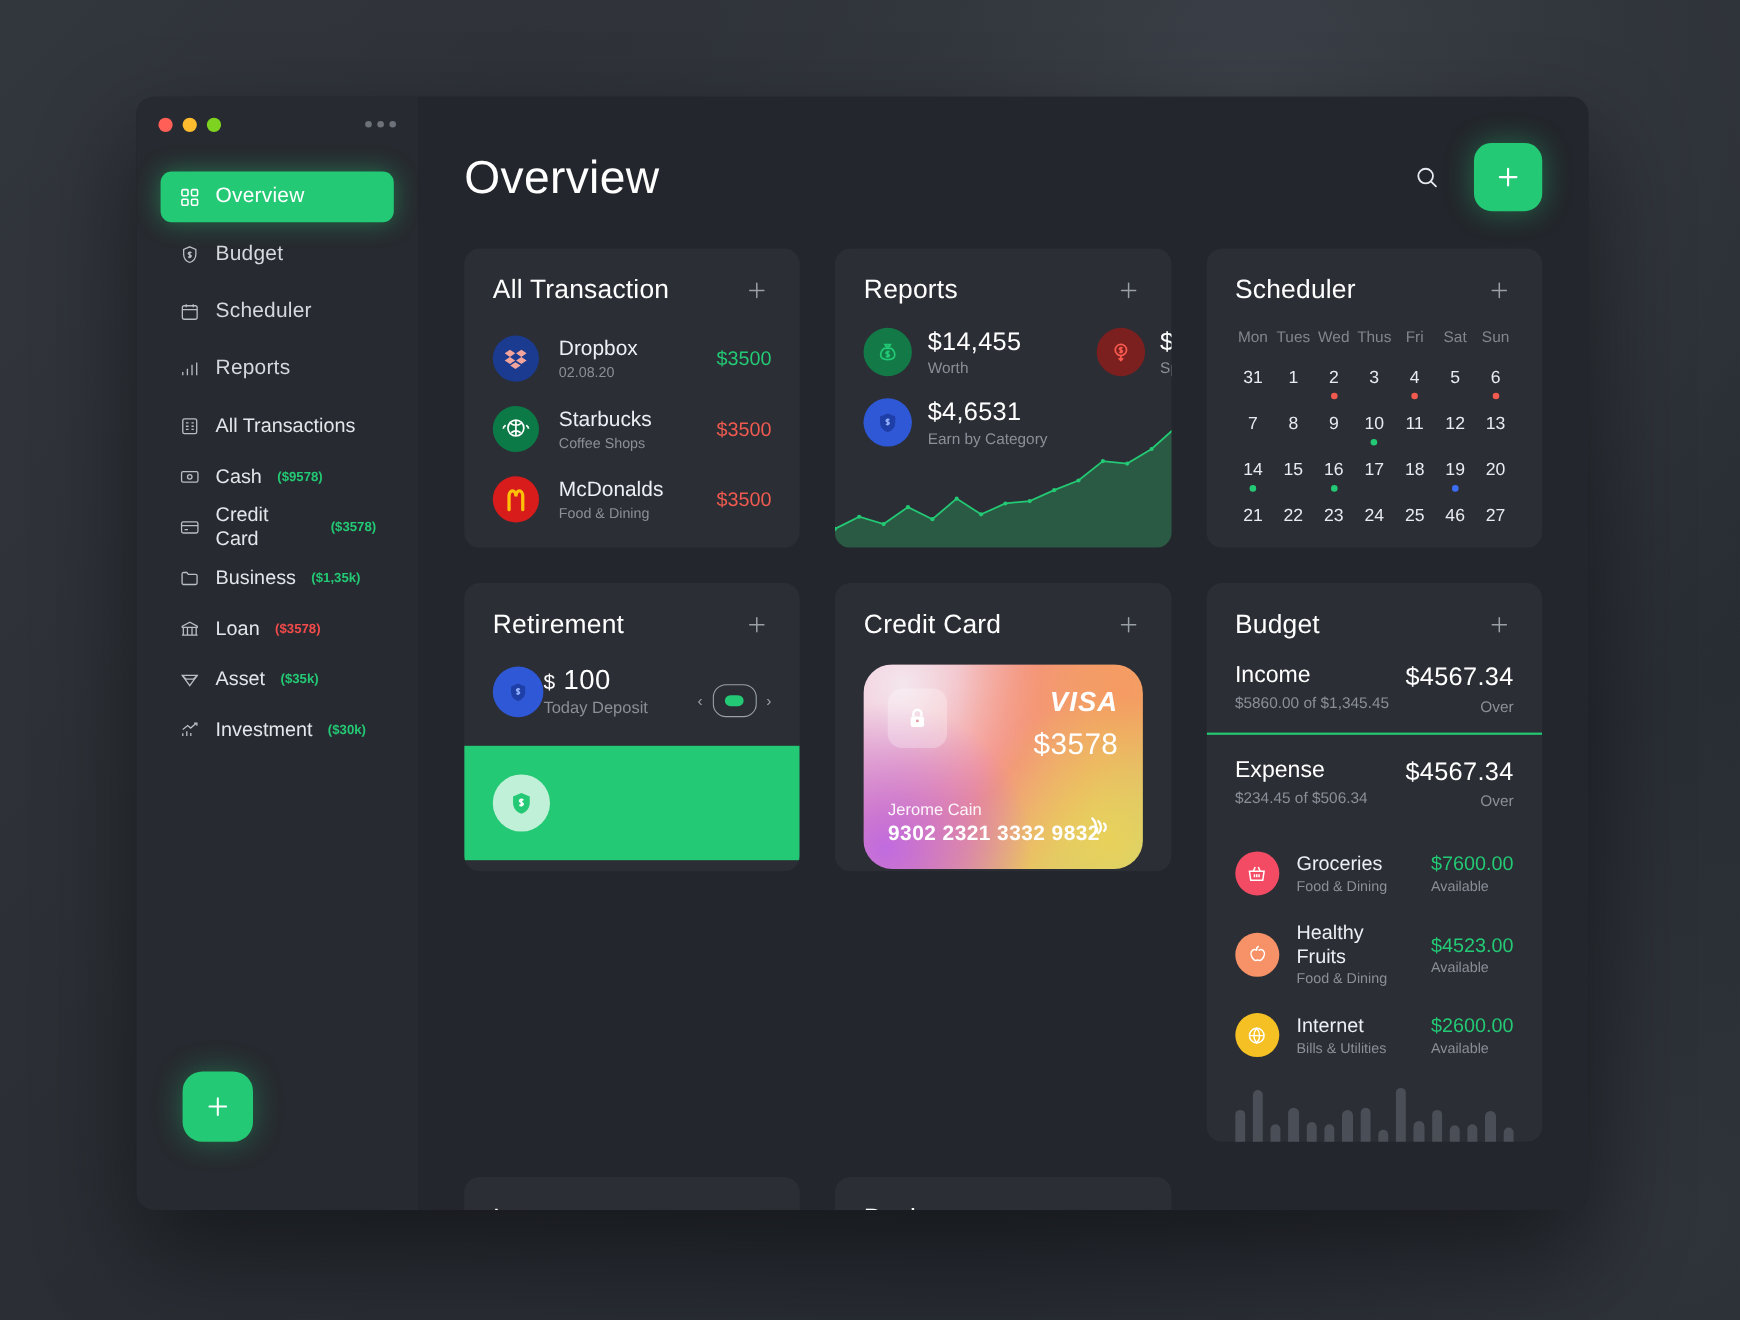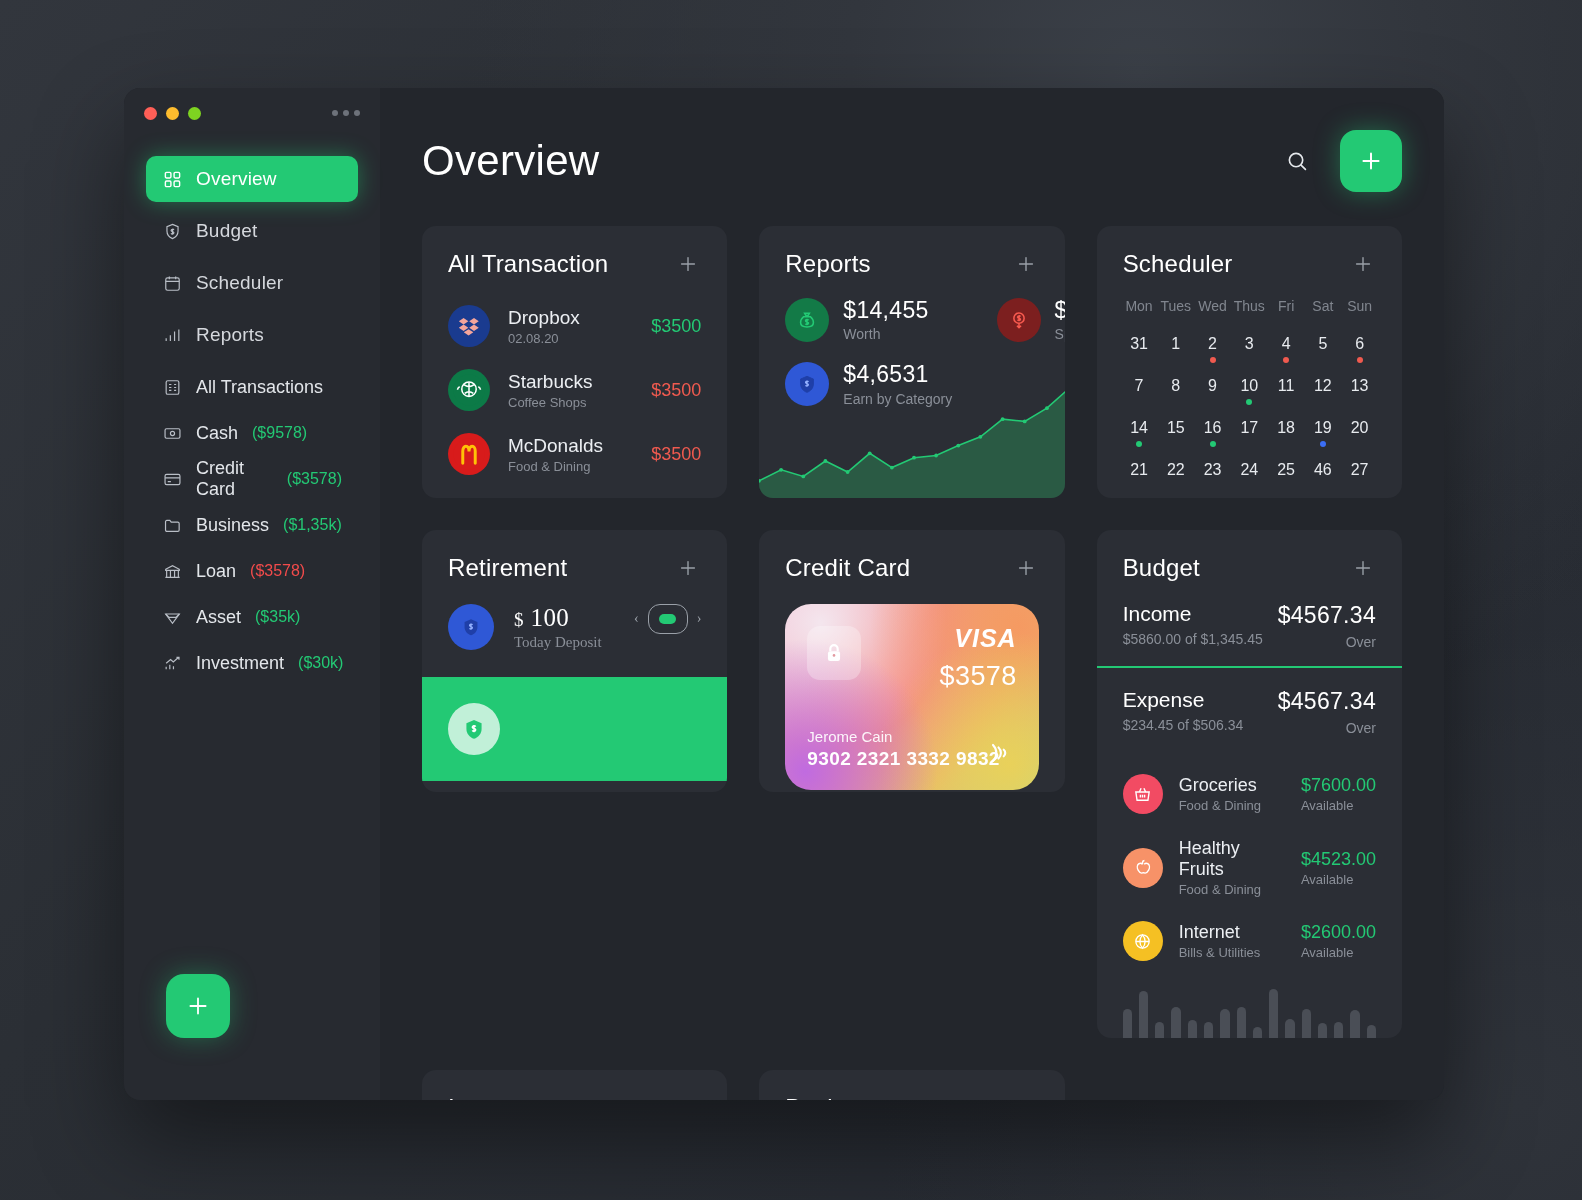--- a/index.html
+++ b/index.html
@@ -42,21 +42,21 @@
   }
   .nav-item .ico{ width:20px;height:20px;display:flex;align-items:center;justify-content:center;flex:0 0 20px;}
   .nav-item .ico svg{ width:19px;height:19px; }
   .section-label{ padding:26px 38px 10px; color:#8a8f98; font-size:15px; }
   .acct{
     display:flex; align-items:center; gap:14px; height:46px; padding:0 38px;
     font-size:18px; color:#e3e6ea; cursor:pointer;
   }
   .acct .ico{width:20px;height:20px;flex:0 0 20px;display:flex;align-items:center;justify-content:center;}
   .acct .ico svg{width:19px;height:19px;}
-  .acct .amt{ font-size:16px; }
+  .acct .amt{ font-size:12px;font-weight:bold; }
   .amt.pos{ color:#23c974; } .amt.neg{ color:#f24b4b; }
   .sb-add{
     position:absolute; left:42px; bottom:62px; width:64px; height:64px;
     border-radius:18px; background:#23c974; display:flex;align-items:center;justify-content:center;
     box-shadow:0 0 26px rgba(35,201,116,.38); cursor:pointer; border:none;
   }
   .sb-add svg{width:26px;height:26px;}
   
   .main{ flex:1; background:#23262c; padding:42px 42px 0 42px; overflow:hidden; }
   .head{ display:flex; align-items:center; margin-bottom:34px; }
@@ -97,21 +97,21 @@
   .stat-val{ font-size:23px; line-height:1.1; letter-spacing:.3px;}
   .stat-lab{ font-size:14px; color:#8a8f98; margin-top:3px;}
   .spark{ position:absolute; left:0; right:0; bottom:0; height:124px; }
   
   .cal{ padding:20px 24px 24px; }
   .cal-grid{ display:grid; grid-template-columns:repeat(7,1fr); row-gap:4px; text-align:center; }
   .cal-dow{ font-size:14px; color:#81868f; padding-bottom:14px; }
   .cal-cell{ position:relative; padding:7px 0 13px; font-size:16px; color:#e8ebef; cursor:pointer;}
   .cal-cell .cdot{ position:absolute; left:50%; transform:translateX(-50%); bottom:3px; width:6px;height:6px;border-radius:50%;}
   
-  .ret-top{ display:flex; align-items:flex-start; gap:20px; padding:22px 26px 26px;font-family:Liberation Serif, serif; }
+  .ret-top{ display:flex; align-items:flex-end; gap:0; padding:22px 26px 26px; }
   .ret-ic{ width:46px;height:46px;border-radius:50%;background:#2f58d6;flex:0 0 46px;display:flex;align-items:center;justify-content:center;}
   .ret-val{ font-size:25px; letter-spacing:.4px;}
   .ret-val .cur{ font-size:19px; }
   .ret-lab{ font-size:15px; color:#8a8f98; margin-top:2px;}
   .ret-nav{ margin-left:auto; display:flex; align-items:center; gap:9px; color:#9aa0a8; font-size:14px;}
   .ret-pill{ width:40px;height:30px;border-radius:12px;border:1.5px solid #9aa0a8;display:flex;align-items:center;justify-content:center;cursor:pointer;}
   .ret-pill span{ width:17px;height:10px;border-radius:6px;background:#23c974;display:block;}
   .ret-green{ background:#23c974; padding:26px; display:flex; align-items:center; gap:18px; }
   .ret-green .gic{ width:52px;height:52px;border-radius:50%;background:rgba(255,255,255,.72);flex:0 0 52px;display:flex;align-items:center;justify-content:center;}
   .rg-val{ font-size:34px; font-weight:500; letter-spacing:.5px;}

